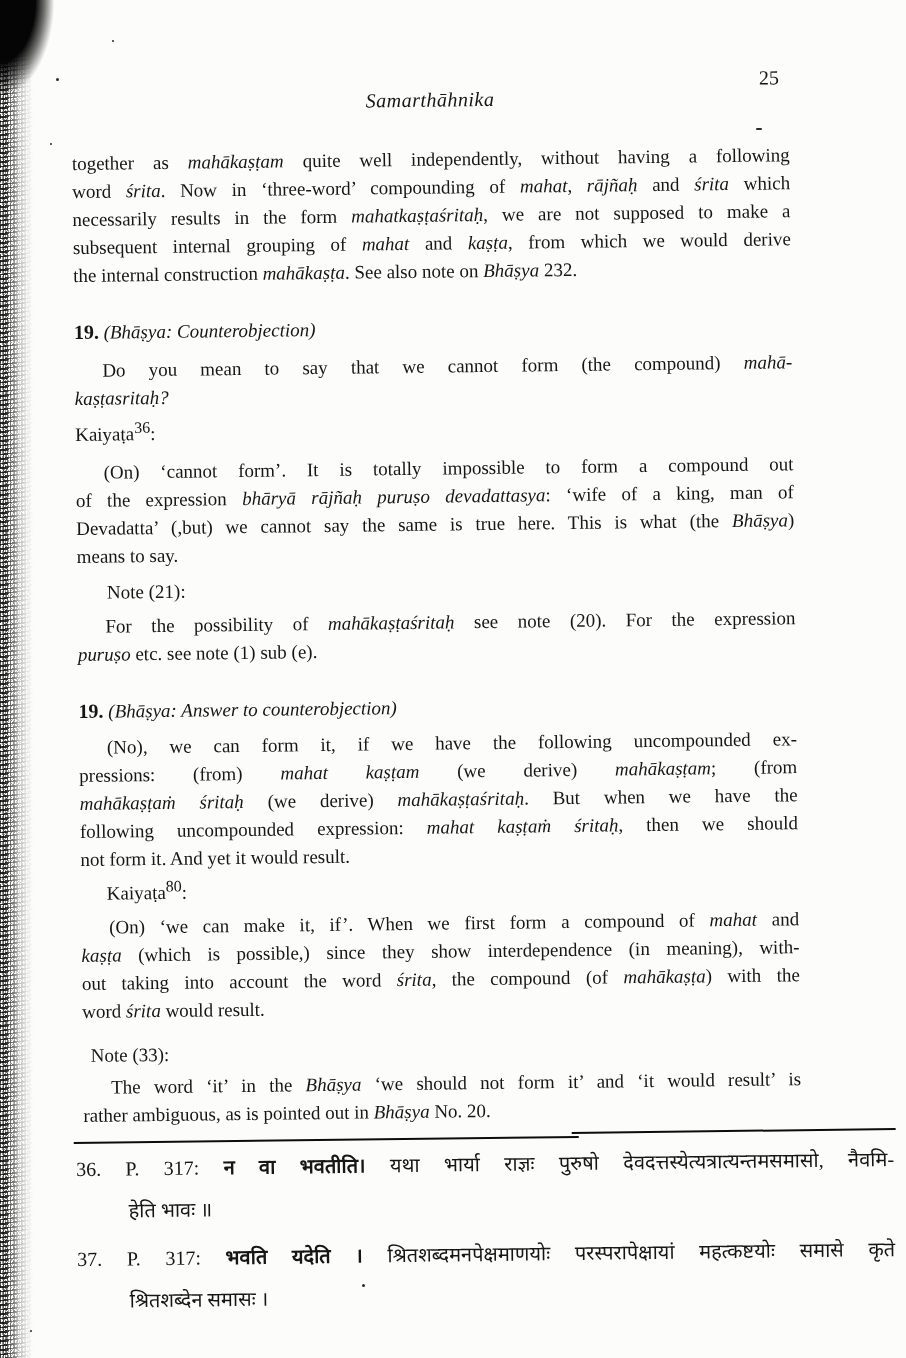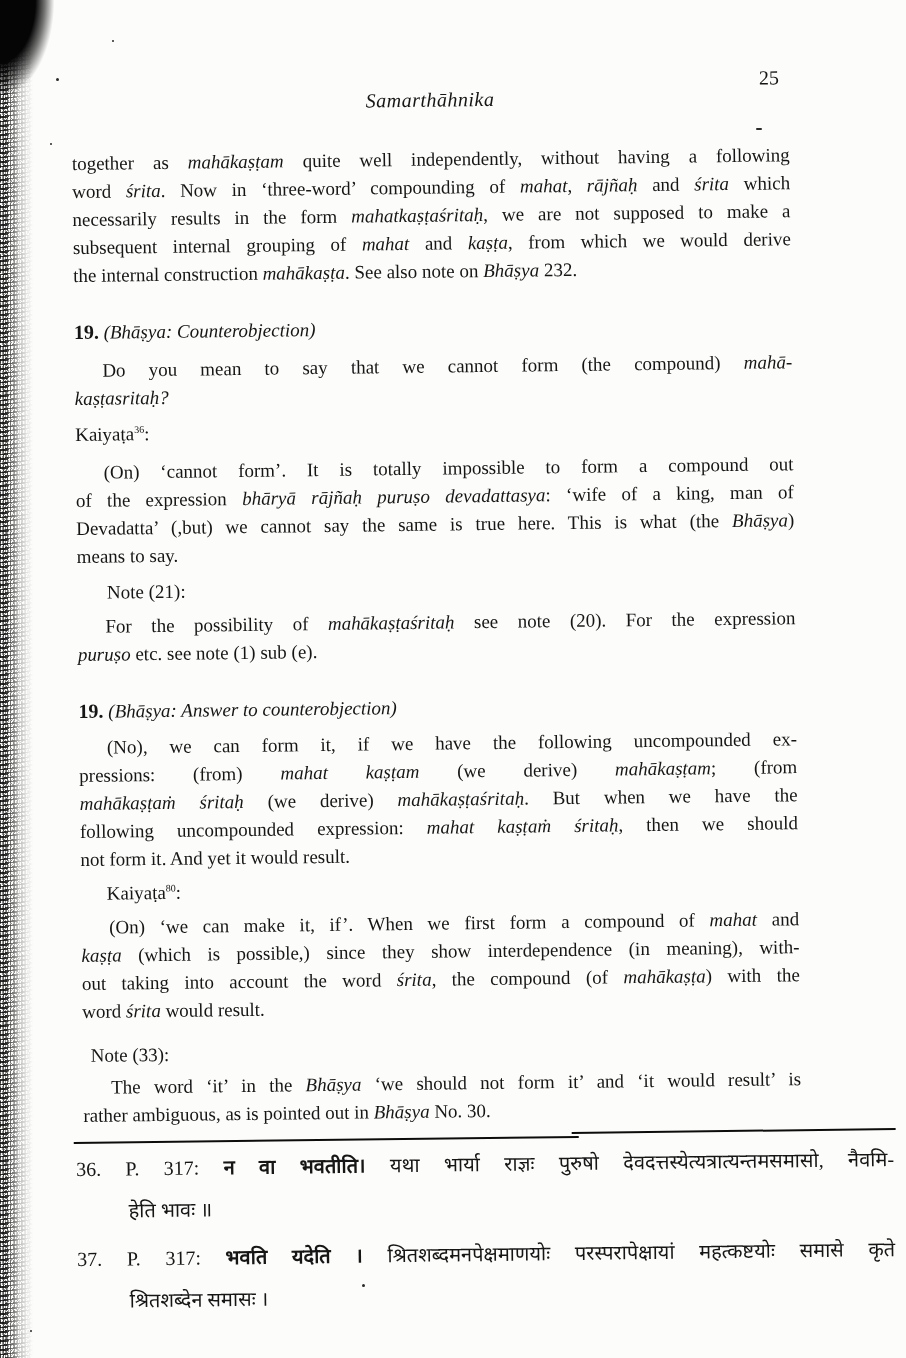--- a/index.html
+++ b/index.html
@@ -59,21 +59,21 @@
   .m-p1 { margin-top:32px; }
   .m-p2 { margin-top:10px; }
   .m-p3 { margin-top:10px; }
   .m-p4 { margin-top:6px; }
   .m-p5 { margin-top:8px; }
   .m-p6 { margin-top:6px; }
   .m-p7 { margin-top:4px; }
 
   .it { font-style:italic; }
   .bd { font-weight:bold; }
-  sup { font-size:10px; line-height:0; vertical-align:super; }
+  sup { font-size:16px; line-height:0; vertical-align:super; }
 
   .fn-rule {
     margin-top:8px; margin-left:-10px; width:822px; height:6px; position:relative;
   }
   .fn-rule .seg { position:absolute; background:#0c0c0c; height:2px; }
   .fn-rule .seg.a { left:0;  top:4px; width:505px; }
   .fn-rule .seg.b { left:498px; top:0; width:324px; }
 
   .footnotes {
     margin-left:-8px; width:818px;
@@ -153,21 +153,21 @@
         <div class="tline"><span>(On) ‘we can make it, if’. When we first form a compound of </span><span class="it">mahat</span><span> and</span></div>
         <div class="tline"><span class="it">kaṣṭa</span><span> (which is possible,) since they show interdependence (in meaning), with-</span></div>
         <div class="tline"><span>out taking into account the word </span><span class="it">śrita</span><span>, the compound (of </span><span class="it">mahākaṣṭa</span><span>) with the</span></div>
         <div class="tline last"><span>word </span><span class="it">śrita</span><span> would result.</span></div>
       </div>
 
     <div class="h-note2"><span>Note (33):</span></div>
 
     <div class="para indent m-p7">
         <div class="tline"><span>The word ‘it’ in the </span><span class="it">Bhāṣya</span><span> ‘we should not form it’ and ‘it would result’ is</span></div>
-        <div class="tline last"><span>rather ambiguous, as is pointed out in </span><span class="it">Bhāṣya</span><span> No. 30.</span></div>
+        <div class="tline last"><span>rather ambiguous, as is pointed out in </span><span class="it">Bhāṣya</span><span> No. 20.</span></div>
       </div>
 
     <div class="fn-rule">
       <div class="seg a"></div>
       <div class="seg b"></div>
     </div>
 
     <div class="footnotes">
       <div class="footnote">
           <div class="tline"><span>36.  P. 317:  </span><span class="bd">न वा भवतीति। </span><span>यथा भार्या राज्ञः पुरुषो देवदत्तस्येत्यत्रात्यन्तमसमासो, नैवमि-</span></div>

